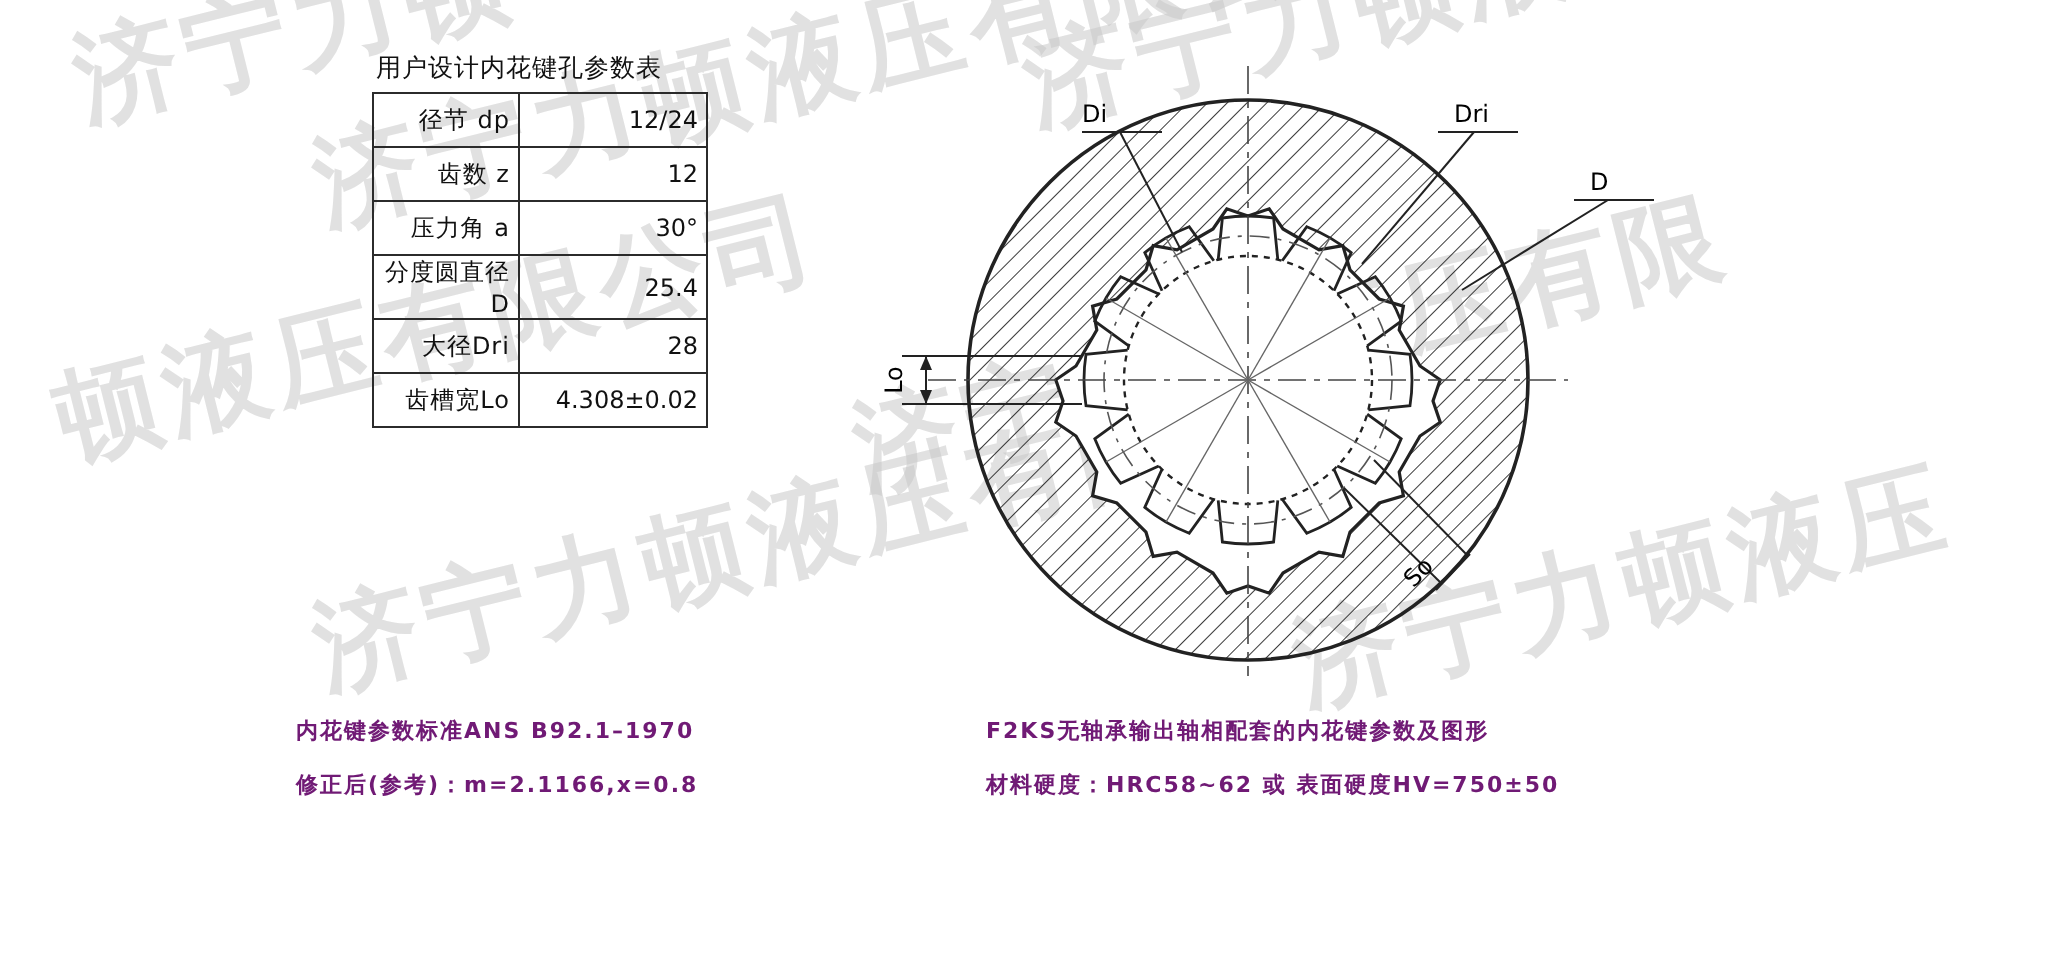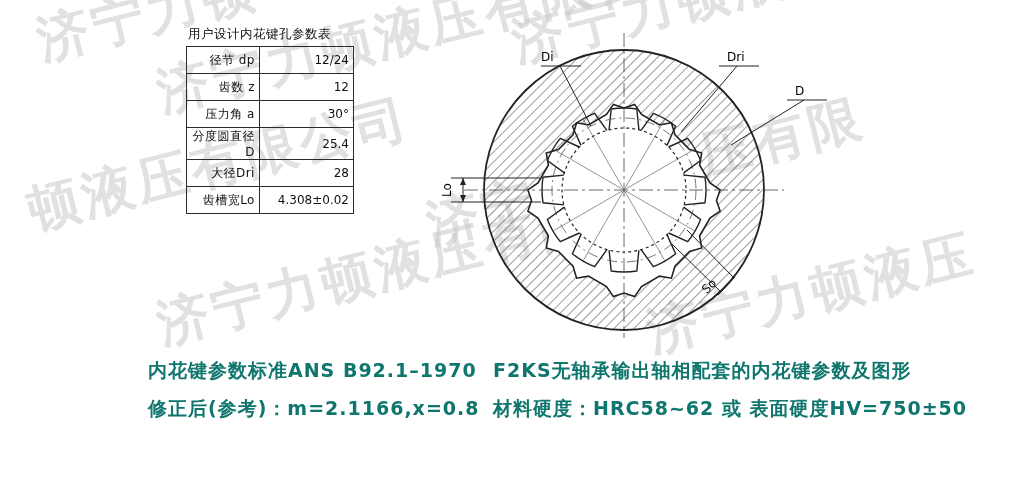--- a/index.html
+++ b/index.html
@@ -79,24 +79,24 @@
     left: 429px;
     top: 8px;
     width: 420px;
     height: 330px;
     z-index: 8;
   }
   
   .caption-line {
     font-family: "DejaVu Sans", sans-serif;
     font-weight: bold;
-    font-size: 19px;
+    font-size: 11px;
     letter-spacing: 1px;
     white-space: nowrap;
-    color: #0f766e;
+    color: #701a75;
   }
   #left-caption {
     position: absolute;
     left: 148px;
     top: 358px;
     z-index: 10;
   }
   #left-caption .caption-line { margin-bottom: 12px; }
   #right-caption {
     position: absolute;

